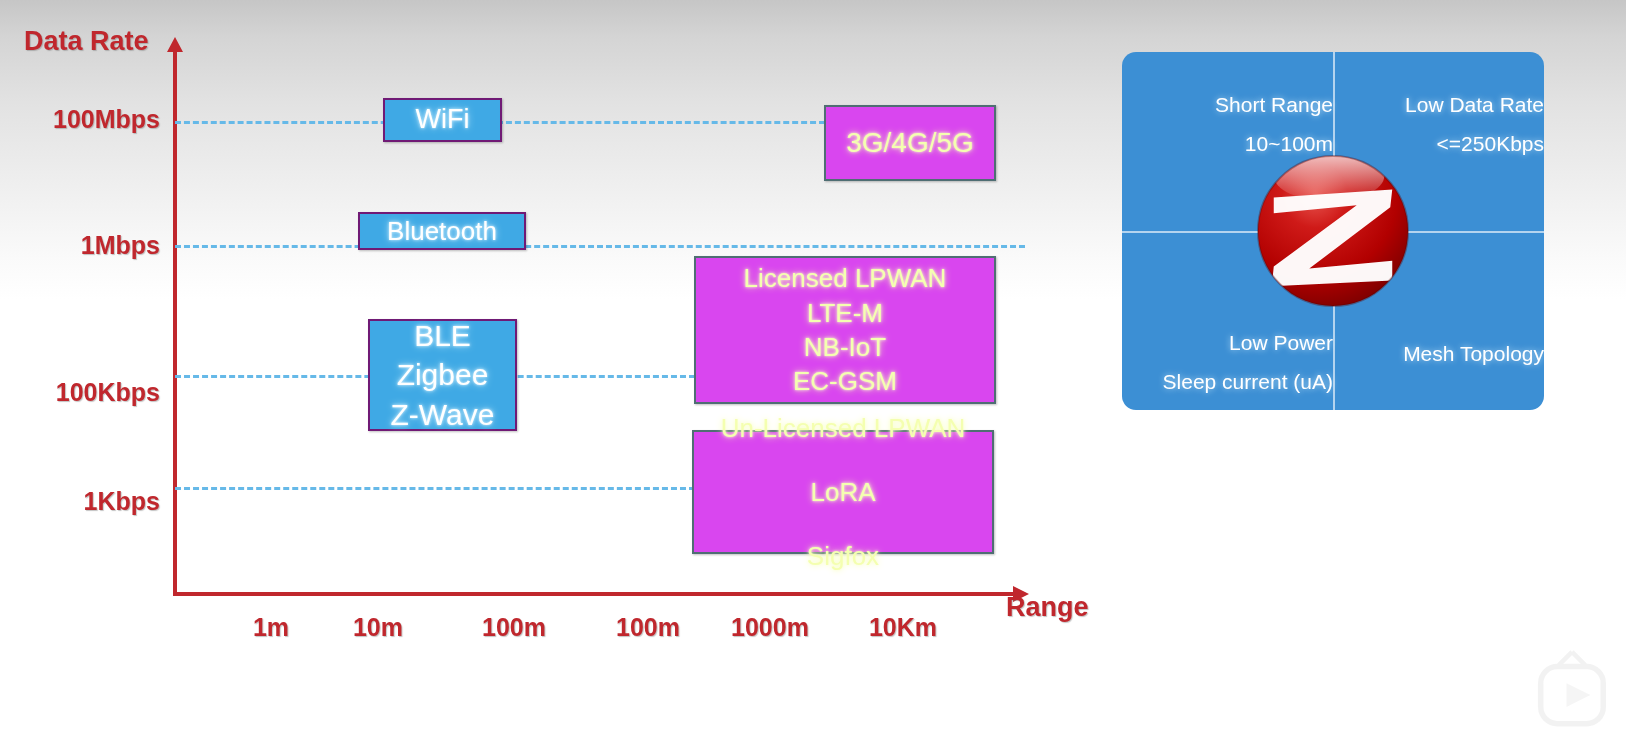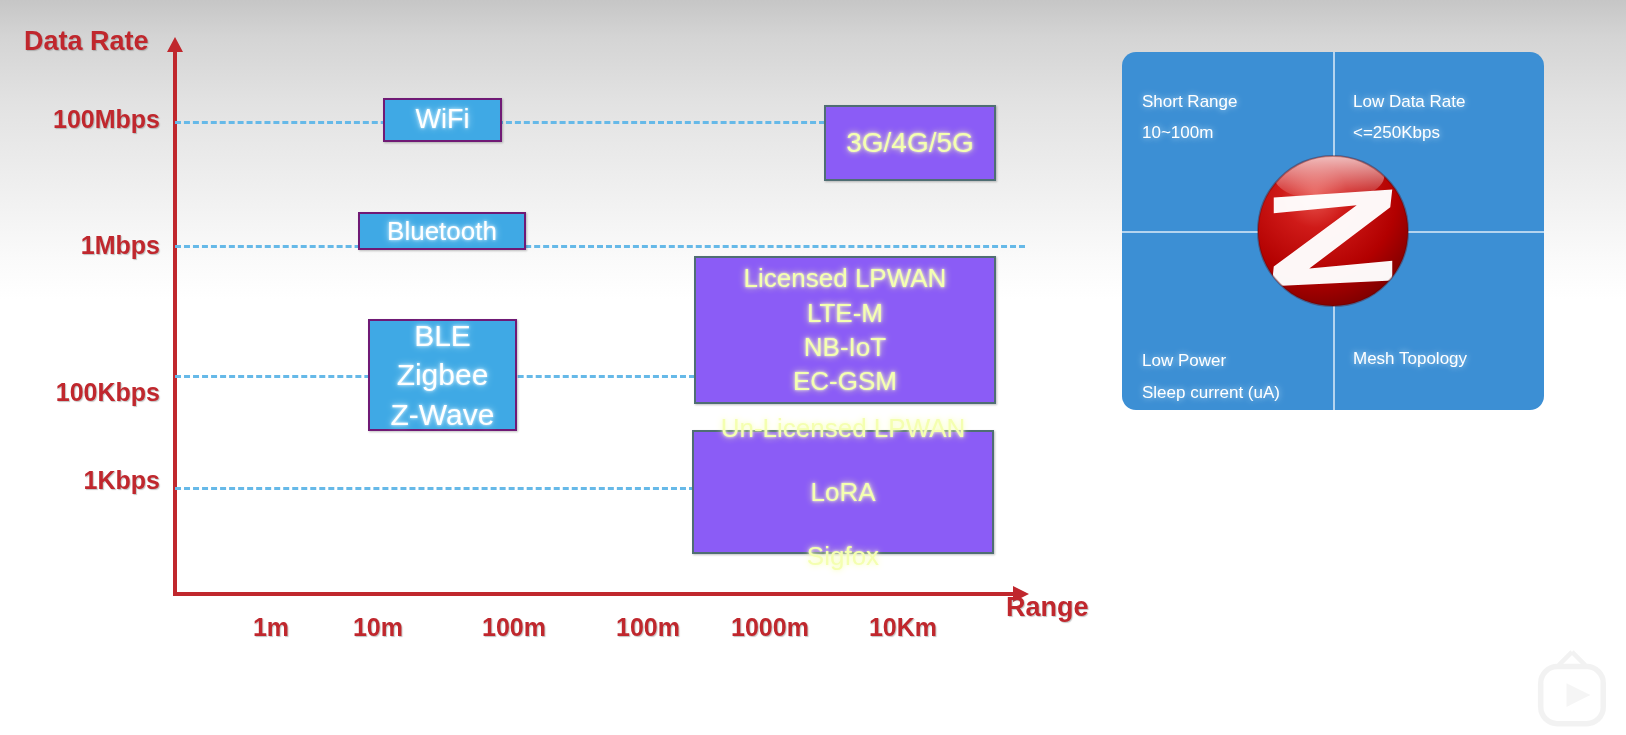--- a/index.html
+++ b/index.html
@@ -98,21 +98,21 @@
     text-align: center;
     box-shadow: 1px 1px 2px rgba(0,0,0,0.25);
   }
   .tech-box.blue {
     background: #3fa9e5;
     border: 2px solid #701a75;
     color: #ffffff;
     text-shadow: 0 0 7px #bfeaff, 0 0 3px #ddf4ff;
   }
   .tech-box.green {
-    background: #8b5cf6;
+    background: #d946ef;
     border: 2px solid #4f6e73;
     color: #f4ffb0;
     text-shadow: 0 0 7px #f4ffb0, 0 0 3px #ffffe0;
   }
   .tech-box span { display: block; }
 
   
   #zigbee-panel {
     position: absolute;
     left: 1122px; top: 52px;
@@ -122,31 +122,30 @@
     box-sizing: border-box;
     overflow: hidden;
   }
   .zq {
     position: absolute;
     width: 50%;
     height: 50%;
     box-sizing: border-box;
     display: flex;
     flex-direction: column;
-    align-items: flex-start;
+    align-items: flex-end;
     color: #ffffff;
-    font-size: 17px;
+    font-size: 21px;
     line-height: 1.85;
     text-shadow: 0 0 6px rgba(210,238,255,0.85);
     white-space: nowrap;
-    margin-left: 20px;
   }
   .zq.tl { left: 0;   top: 0;    justify-content: flex-start; padding-top: 34px; }
   .zq.tr { left: 50%; top: 0;    justify-content: flex-start; padding-top: 34px; }
-  .zq.bl { left: 0;   top: 50%;  justify-content: flex-end;   padding-bottom: 2px; }
+  .zq.bl { left: 0;   top: 50%;  justify-content: flex-end;   padding-bottom: 8px; }
   .zq.br { left: 50%; top: 50%;  justify-content: flex-end;   padding-bottom: 36px; }
   #zq-div-v {
     position: absolute;
     left: 50%; top: 0;
     width: 2px; height: 100%;
     background: rgba(255,255,255,0.62);
   }
   #zq-div-h {
     position: absolute;
     left: 0; top: 50%;
@@ -182,21 +181,21 @@
   <div class="axis-arrow-up" style="left:167px; top:37px;"></div>
   <div class="axis-line-v" style="left:173px; top:50px; width:4px; height:546px;"></div>
 
   <div class="axis-line-h" style="left:173px; top:592px; width:842px; height:4px;"></div>
   <div class="axis-arrow-right" style="left:1013px; top:586px;"></div>
   <div class="axis-title" style="left:1006px; top:592px;">Range</div>
 
   <div class="ytick" style="left:0px; top:105px; width:160px;">100Mbps</div>
   <div class="ytick" style="left:0px; top:231px; width:160px;">1Mbps</div>
   <div class="ytick" style="left:0px; top:350px; width:160px;margin-top:28px;">100Kbps</div>
-  <div class="ytick" style="left:0px; top:466px; width:160px;">1Kbps</div>
+  <div class="ytick" style="left:0px; top:487px; width:160px;">1Kbps</div>
 
   <div class="gridline" style="left:175px; top:121px; width:650px;"></div>
   <div class="gridline" style="left:175px; top:245px; width:850px;"></div>
   <div class="gridline" style="left:175px; top:375px; width:520px;"></div>
   <div class="gridline" style="left:175px; top:487px; width:520px;"></div>
 
   <div class="xtick" style="left:211px; top:613px; width:120px;">1m</div>
   <div class="xtick" style="left:318px; top:613px; width:120px;">10m</div>
   <div class="xtick" style="left:452px; top:613px; width:124px;">100m</div>
   <div class="xtick" style="left:588px; top:613px; width:120px;">100m</div>

